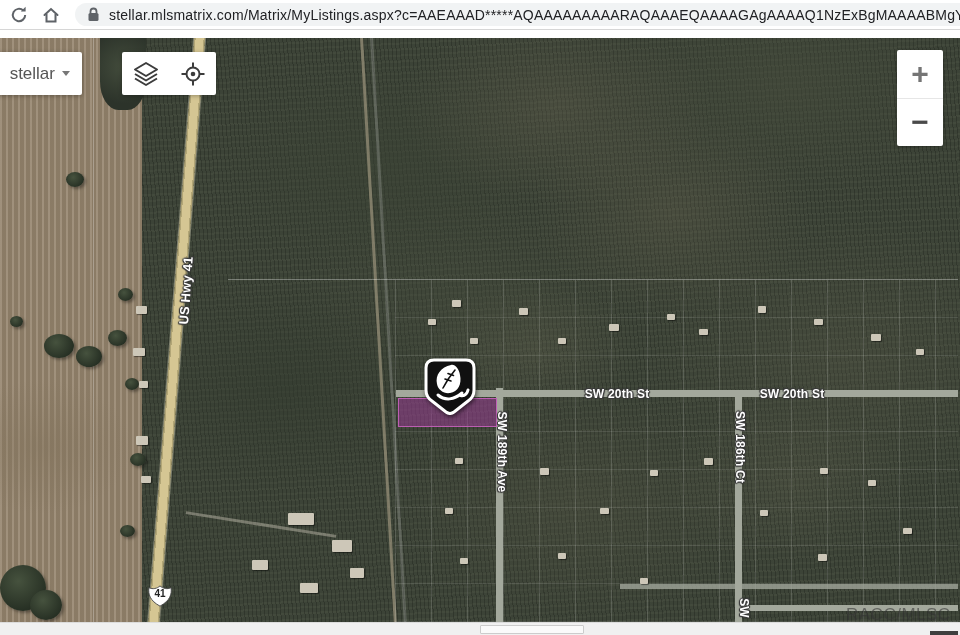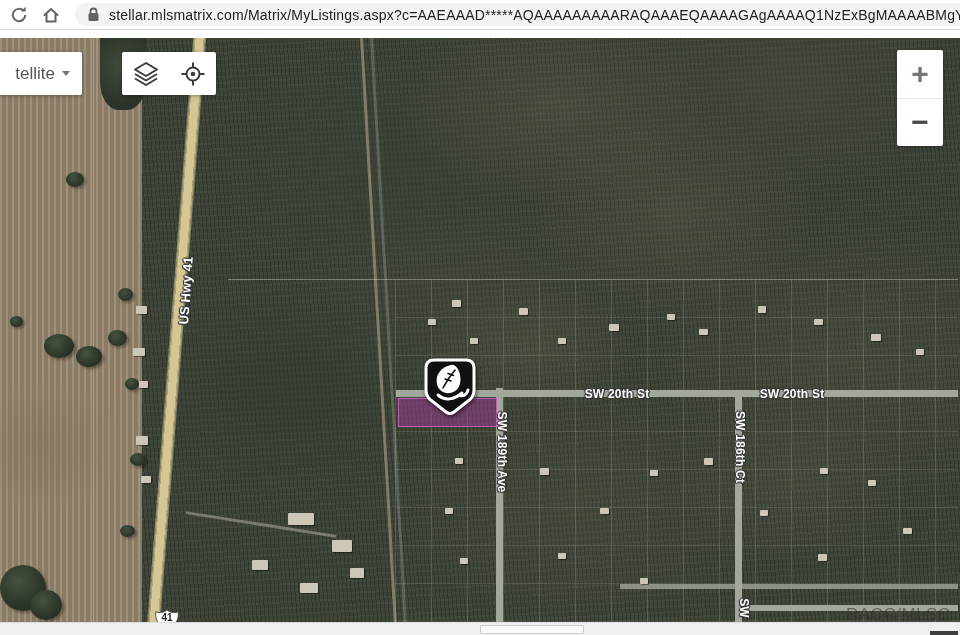--- a/index.html
+++ b/index.html
@@ -89,21 +89,21 @@
               letter-spacing:.2px; text-align:center; white-space:nowrap;
               text-shadow:-1px 0 1px #3a3a3a, 1px 0 1px #3a3a3a, 0 -1px 1px #3a3a3a,
                           0 1px 1px #3a3a3a, -1px -1px 1px #3a3a3a, 1px 1px 1px #3a3a3a; }
   .lbl-sw20w { left:574px; top:349px; width:86px; }
   .lbl-sw20e { left:749px; top:349px; width:86px; }
   .lbl-sw189 { left:456px; top:407px; width:92px; transform:rotate(90deg); }
   .lbl-sw186 { left:698px; top:402px; width:84px; transform:rotate(90deg); }
   .lbl-swbot { left:731px; top:563px; width:26px; transform:rotate(90deg); }
   .lbl-hwy   { left:138px; top:245px; width:96px; font-size:13px; transform:rotate(-86deg); }
 
-  .shield41 { position:absolute; left:153px; top:546px; width:28px; height:24px;margin-top:24px; }
+  .shield41 { position:absolute; left:146px; top:546px; width:28px; height:24px; }
   .shield41 .num { position:absolute; left:0; top:4px; width:28px; text-align:center;
                    font-size:10px; font-weight:bold; color:#222; }
 
   .watermark { position:absolute; left:846px; top:567px; font-size:17px; letter-spacing:.5px;
                color:rgba(52,52,52,.58); white-space:nowrap; }
 
   
   .ctl { position:absolute; background:#fff; border-radius:2px;
          box-shadow:0 1px 4px rgba(0,0,0,.3); }
   .maptype-btn { left:-14px; top:14px; width:96px; height:43px; cursor:pointer;
@@ -235,21 +235,21 @@
     <div class="shield41">
       <svg viewBox="0 0 30 26" width="28" height="24">
         <path d="M15 2 C12 5 7 6 3 4 C2 11 4 18 15 24 C26 18 28 11 27 4 C23 6 18 5 15 2 Z" fill="#ffffff" stroke="#444" stroke-width="1"></path>
       </svg>
       <div class="num">41</div>
     </div>
 
     <div class="watermark"><span>RACC/MLS</span><span>C</span></div>
 
     <div class="ctl maptype-btn">
-      <span class="lbl">tellite</span>
+      <span class="lbl">stellar</span>
       <span class="caret"></span>
     </div>
 
     <div class="ctl iconbox">
       <svg class="ibtn" viewBox="0 0 28 28">
         <g stroke="#3c3c3c" stroke-width="2" fill="none" stroke-linejoin="round">
           <path d="M14 3 L25 9.5 14 16 3 9.5 Z"></path>
           <path d="M3 14 L14 20.5 25 14"></path>
           <path d="M3 18.5 L14 25 25 18.5"></path>
         </g>

